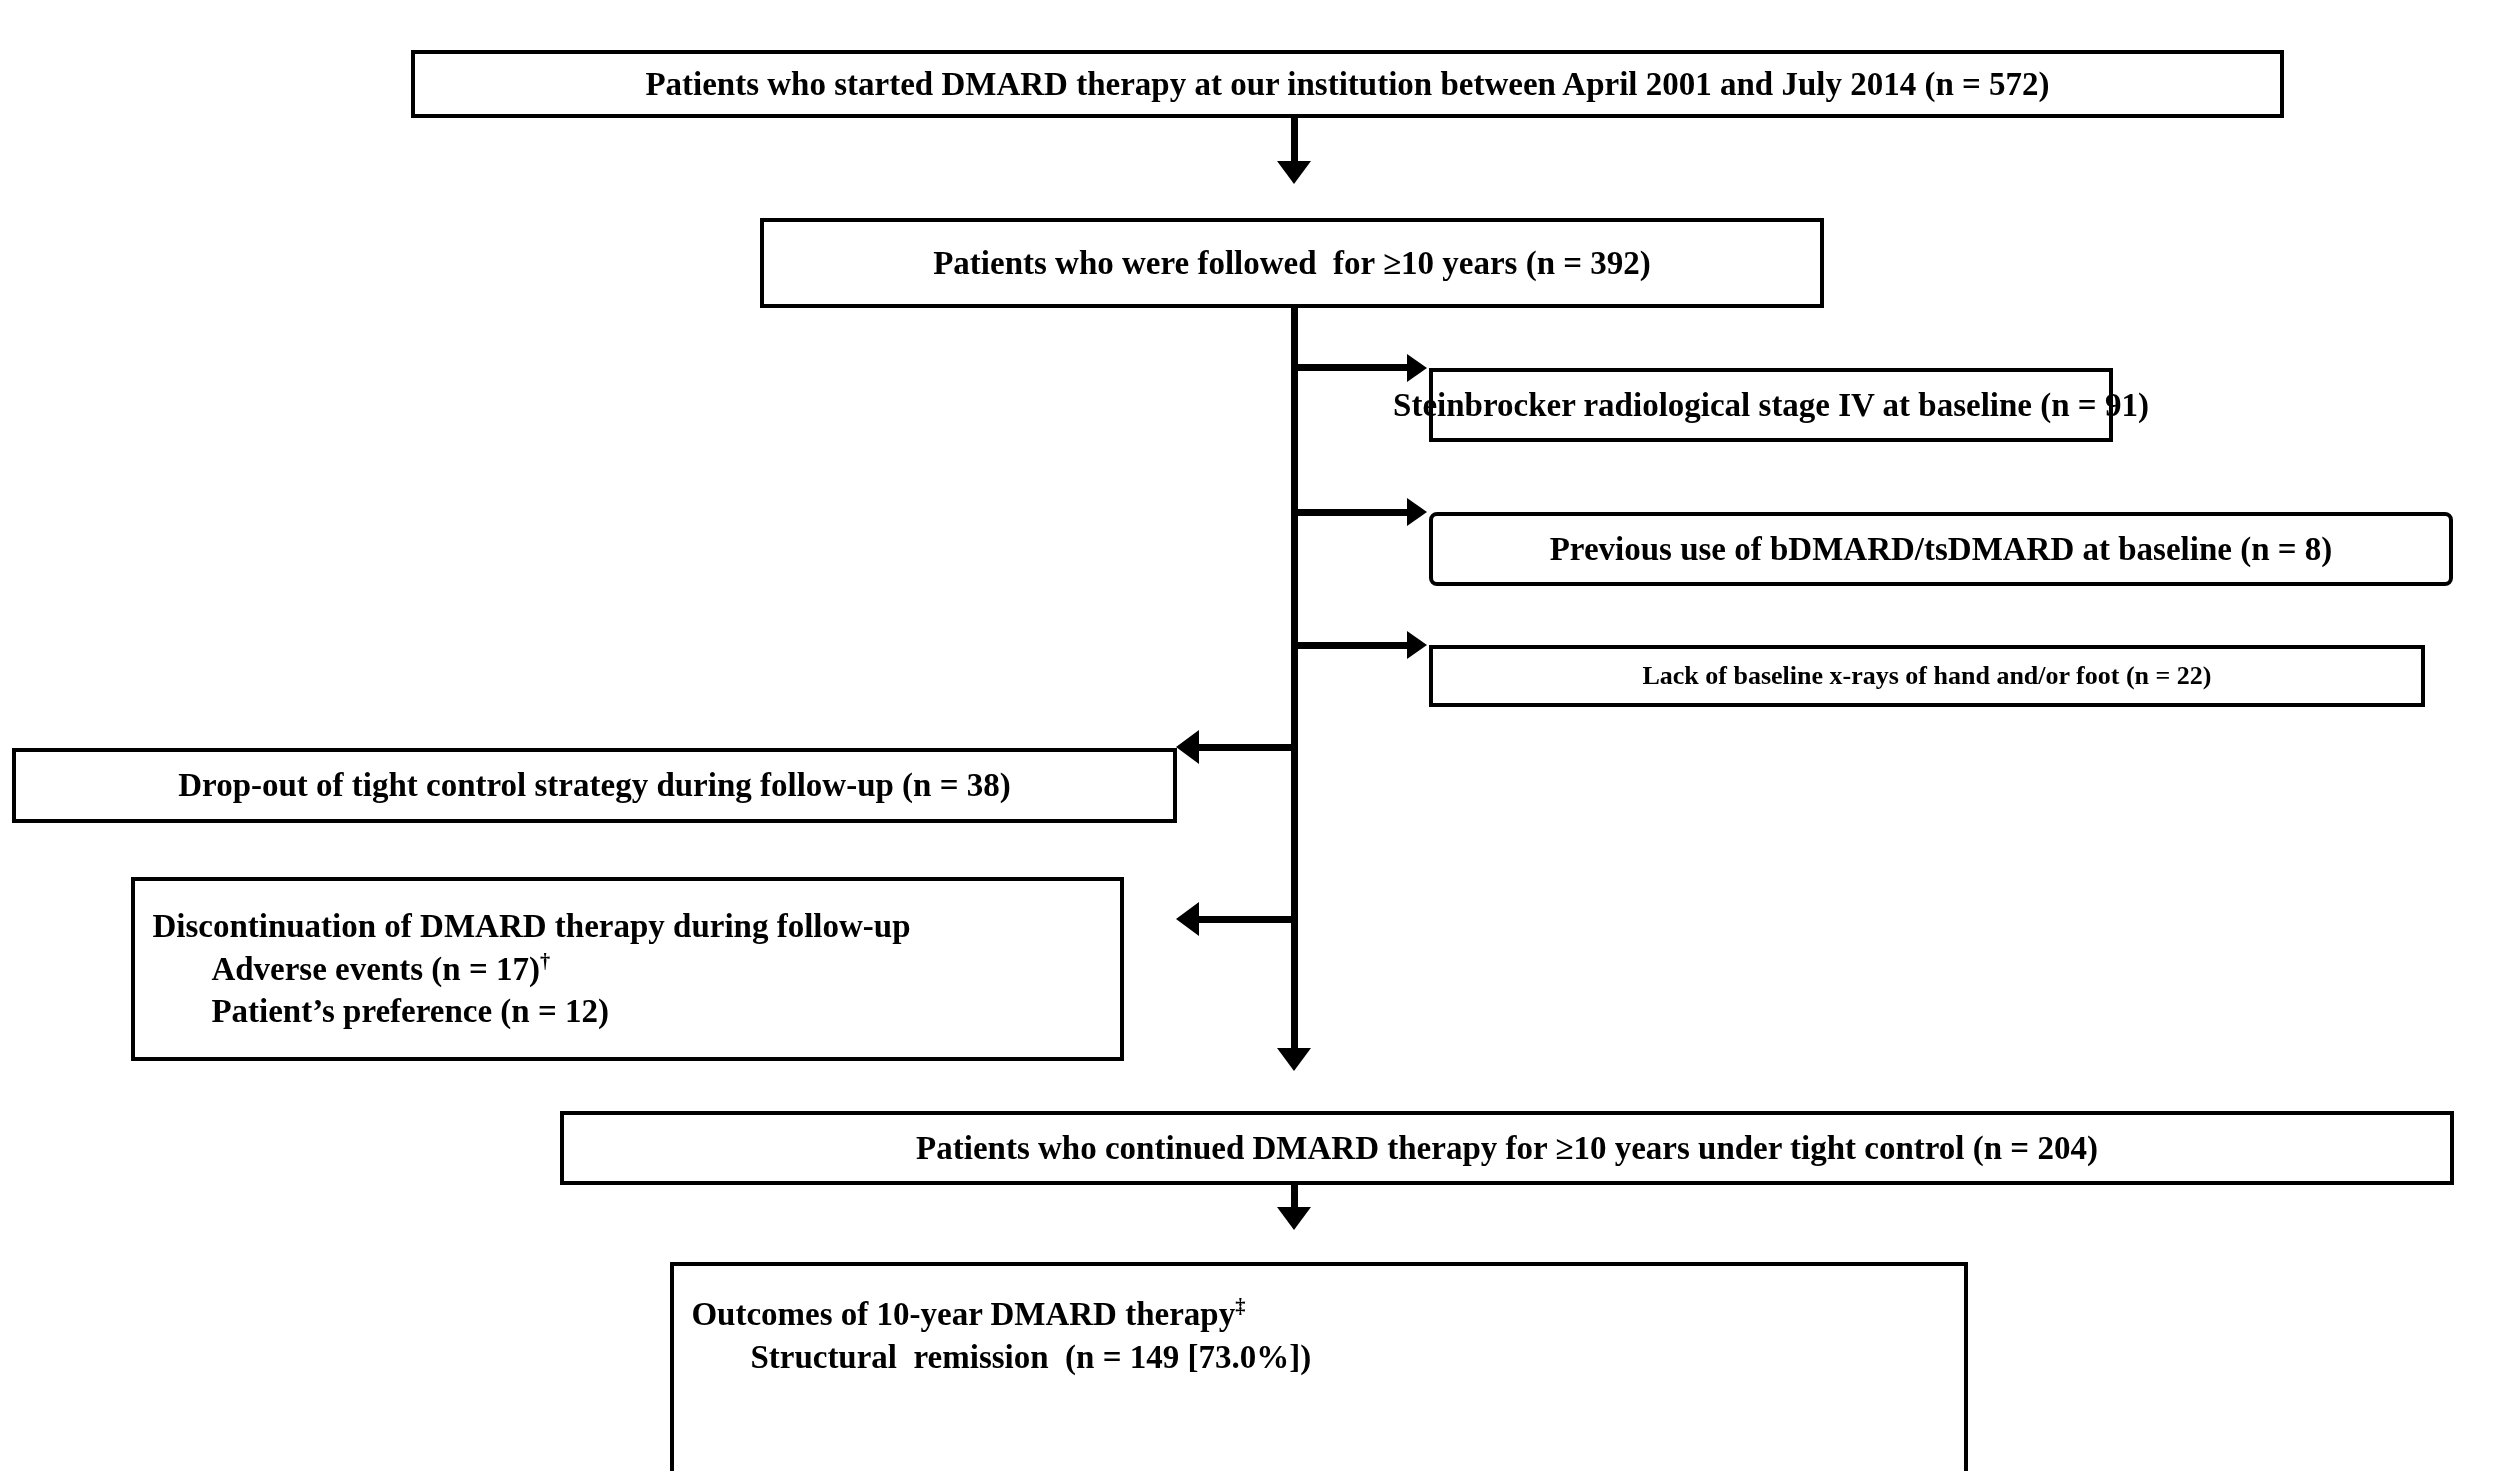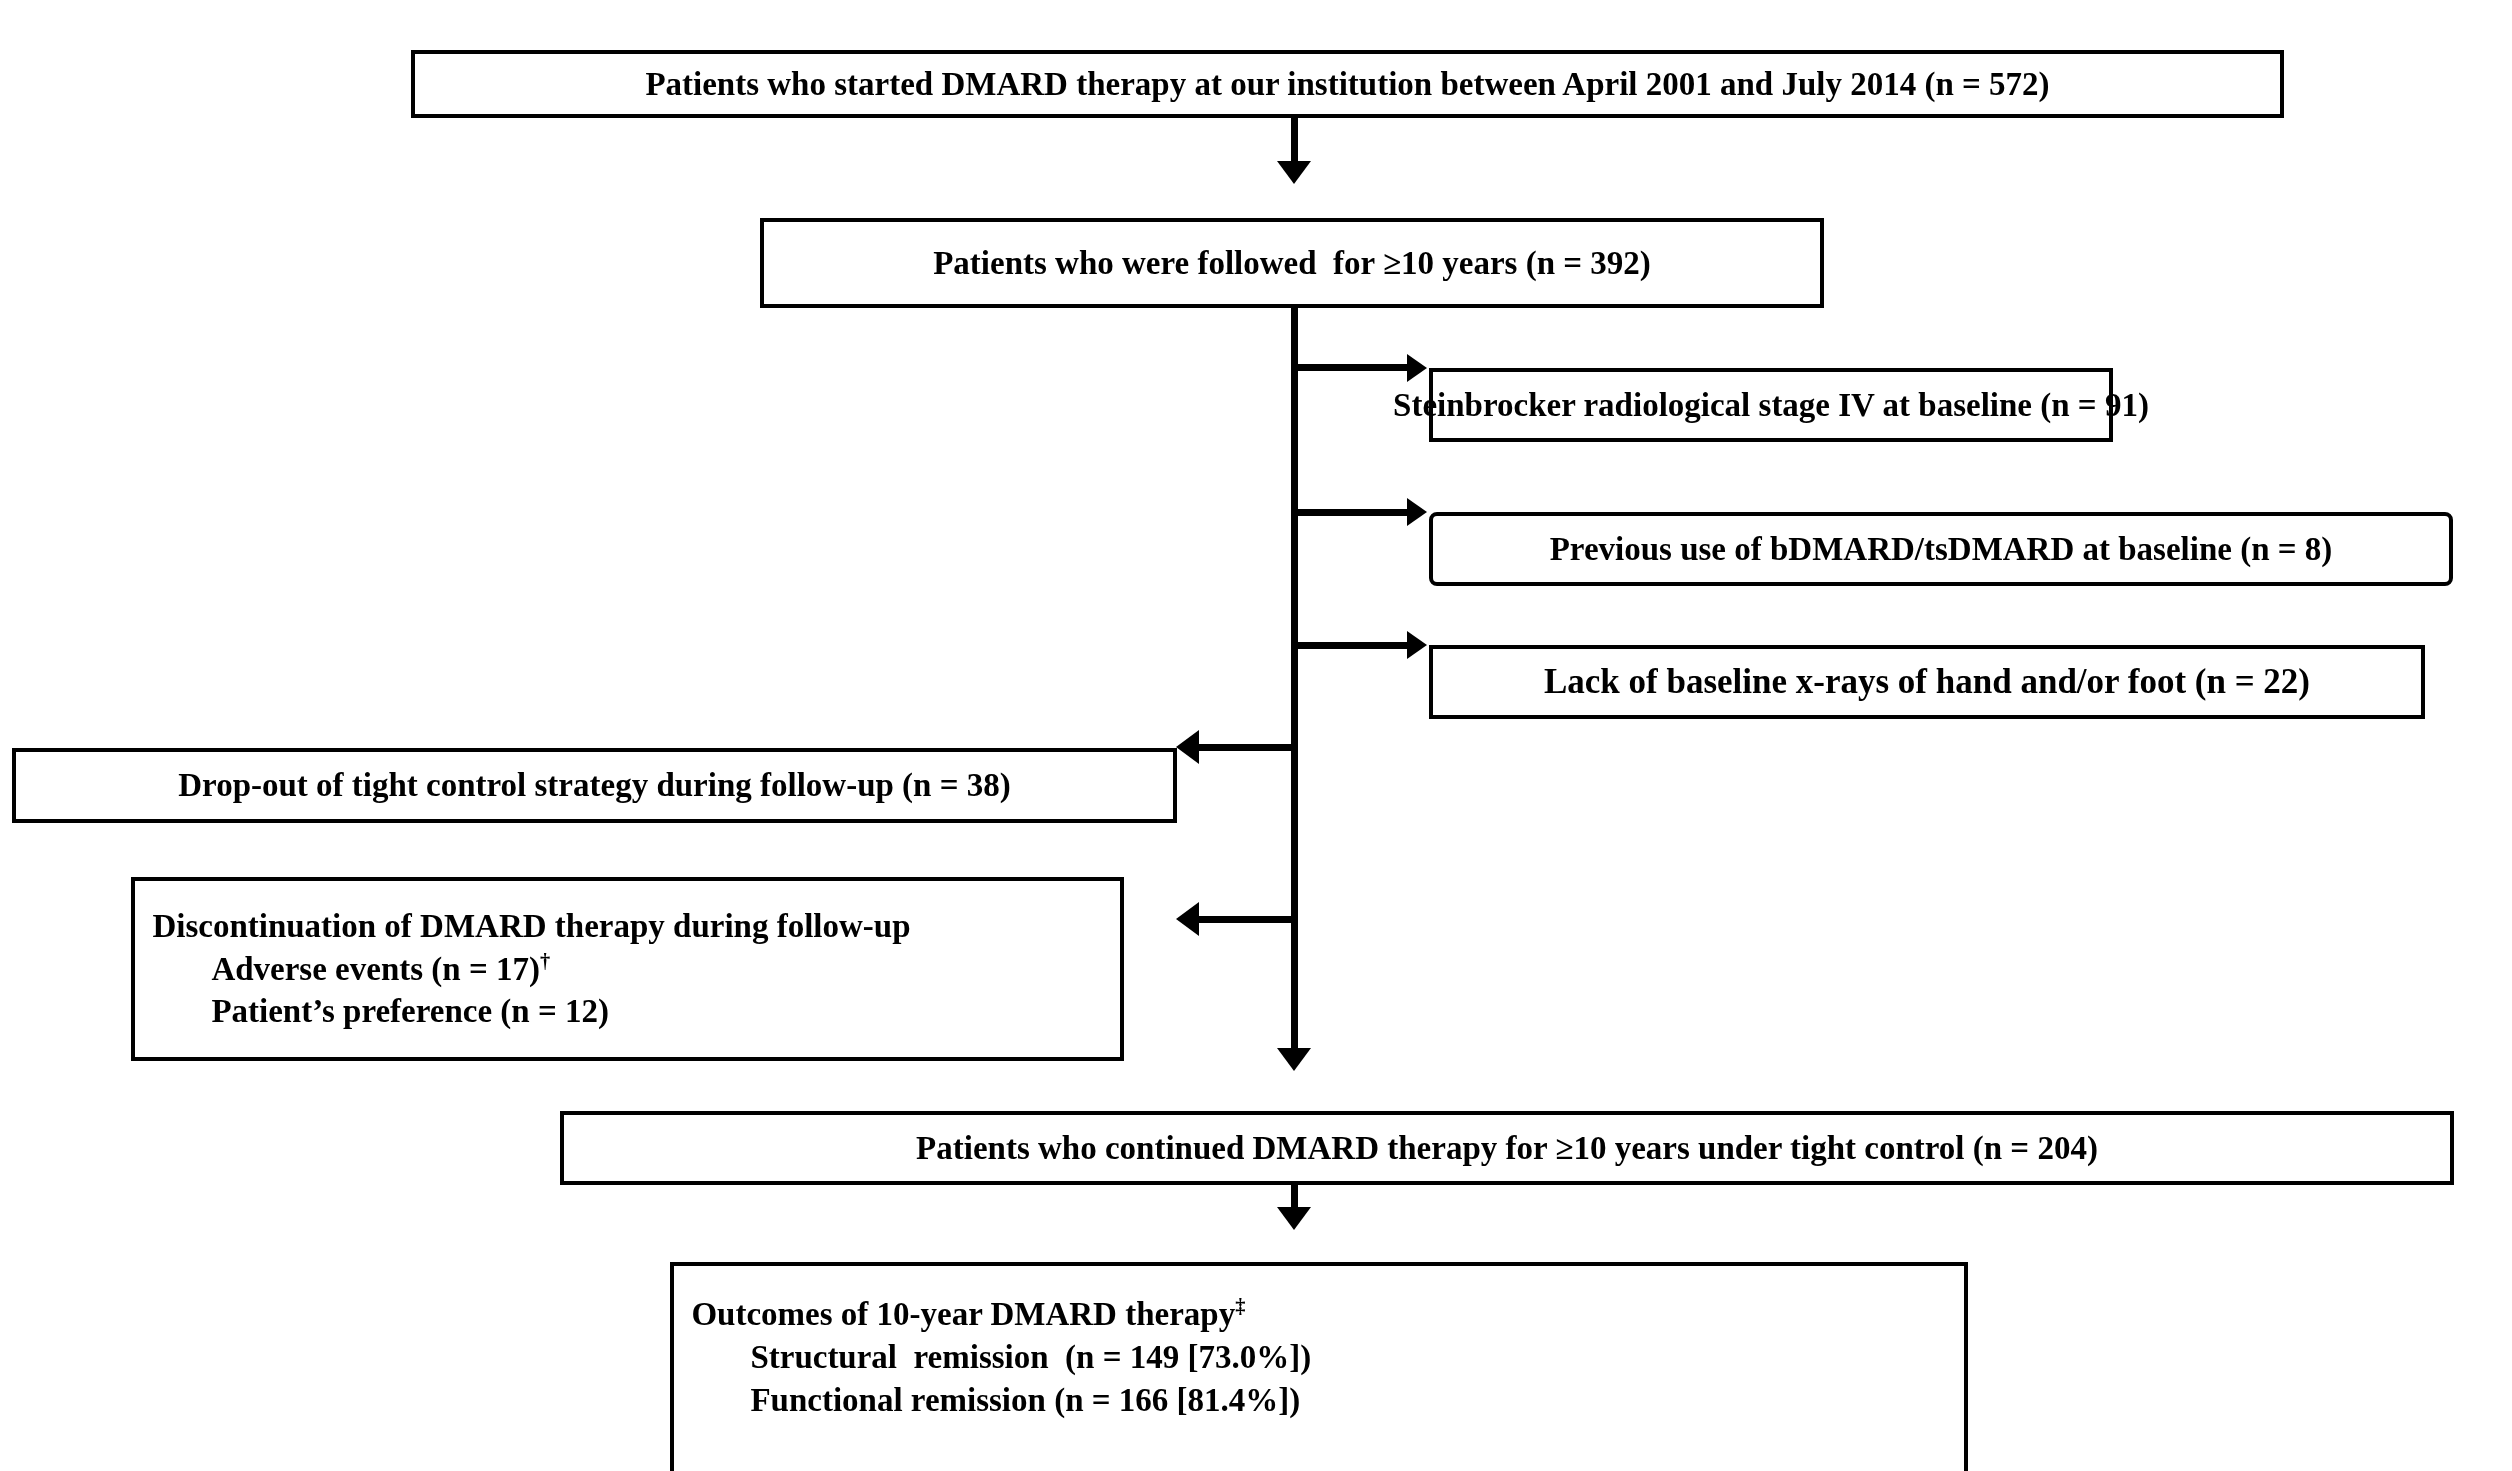--- a/index.html
+++ b/index.html
@@ -122,38 +122,38 @@
   </div>
 
   <div class="box center" style="left:1429px; top:332px; width:684px; height:74px; font-size:33px;">
     <span class="box-text">Steinbrocker radiological stage IV at baseline (n = 91)</span>
   </div>
 
   <div class="box center" style="left:1429px; top:476px; width:1024px; height:74px; font-size:33px;border-radius:8px;">
     <span class="box-text">Previous use of bDMARD/tsDMARD at baseline (n = 8)</span>
   </div>
 
-  <div class="box center" style="left:1429px; top:609px; width:996px; height:74px; font-size:35px;">
+  <div class="box center" style="left:1429px; top:609px; width:996px; height:62px; font-size:26px;">
     <span class="box-text">Lack of baseline x-rays of hand and/or foot (n = 22)</span>
   </div>
 
   <div class="box center" style="left:12px; top:712px; width:1165px; height:75px; font-size:33px;">
     <span class="box-text">Drop-out of tight control strategy during follow-up (n = 38)</span>
   </div>
 
   <div class="box left" style="left:131px; top:841px; width:993px; height:184px; font-size:33px;">
     <span class="multiline ml">
 <span>Discontinuation of DMARD therapy during follow-up</span><br><span class="indent"></span><span>Adverse events (n = 17)</span><span class="sup">†</span><br><span class="indent"></span><span>Patient’s preference (n = 12)</span>
     </span>
   </div>
 
   <div class="box center" style="left:560px; top:1075px; width:1894px; height:74px; font-size:33px;">
     <span class="box-text">Patients who continued DMARD therapy for ≥10 years under tight control (n = 204)</span>
   </div>
 
   <div class="box left" style="left:670px; top:1226px; width:1298px; height:234px; font-size:33px;">
     <span class="multiline ml">
-<span>Outcomes of 10-year DMARD therapy</span><span class="sup">‡</span><br><span class="indent"></span><span>Structural  remission  (n = 149 [73.0%])</span><br><span class="indent"></span><span>Functional remission (n = 166 [81.4%])</span><br><span class="indent"></span>
+<span>Outcomes of 10-year DMARD therapy</span><span class="sup">‡</span><br><span class="indent"></span><span>Structural  remission  (n = 149 [73.0%])</span><br><span class="indent"></span><br><span class="indent"></span>
     </span>
   </div>
 
 </div>
 
 
 </body></html>

